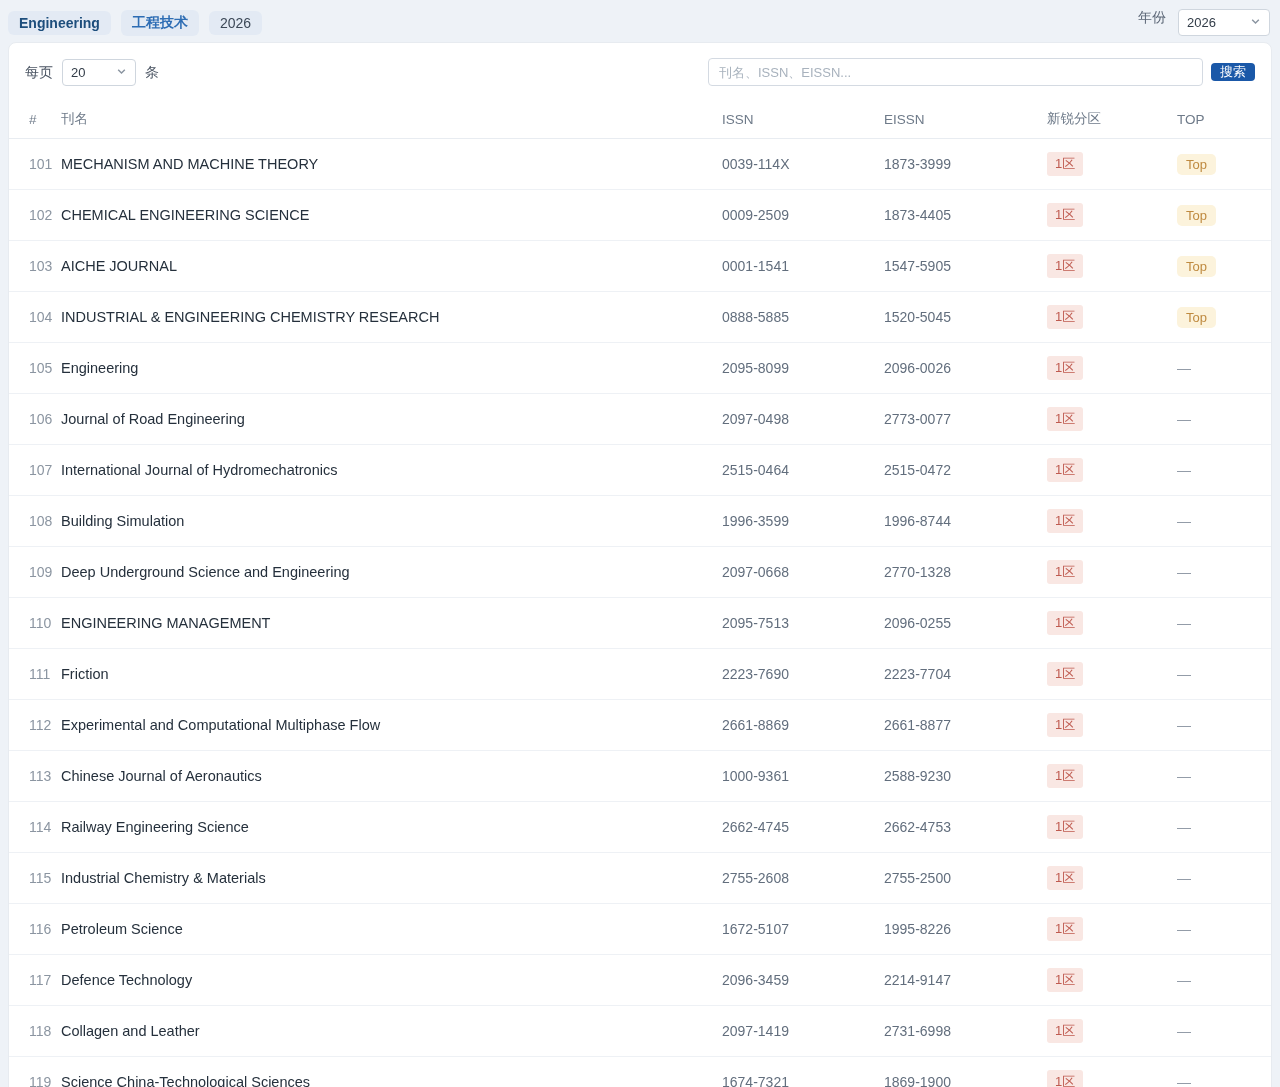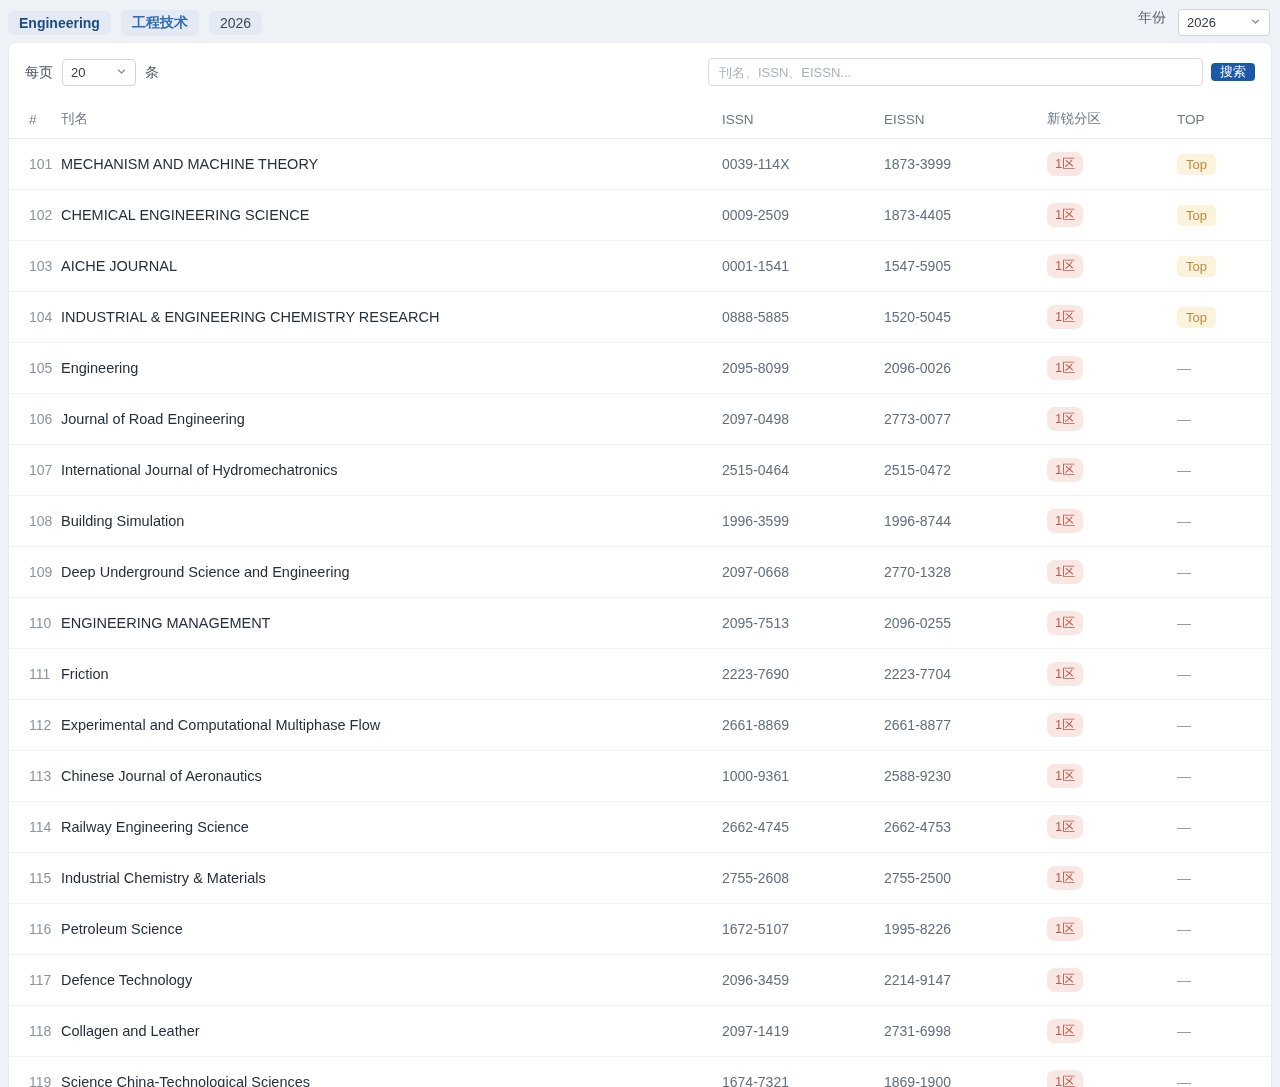--- a/index.html
+++ b/index.html
@@ -110,21 +110,21 @@
   }
   .td-num { color:#8b95a1; }
   .td-name { color:#25303c; font-weight:500; font-size:14.5px; }
   .td-issn { color:#626e7d; }
   .badge-zone {
     display:inline-block;
     background:#f9e7e3;
     color:#bf5b50;
     font-size:13px;
     padding:3px 8px;
-    border-radius:8px;
+    border-radius:3px;
   }
   .badge-top {
     display:inline-block;
     background:#fcf3dc;
     color:#bf8a40;
     font-size:13px;
     padding:3px 9px;
     border-radius:5px;
   }
   .dash { color:#939ca8; }

